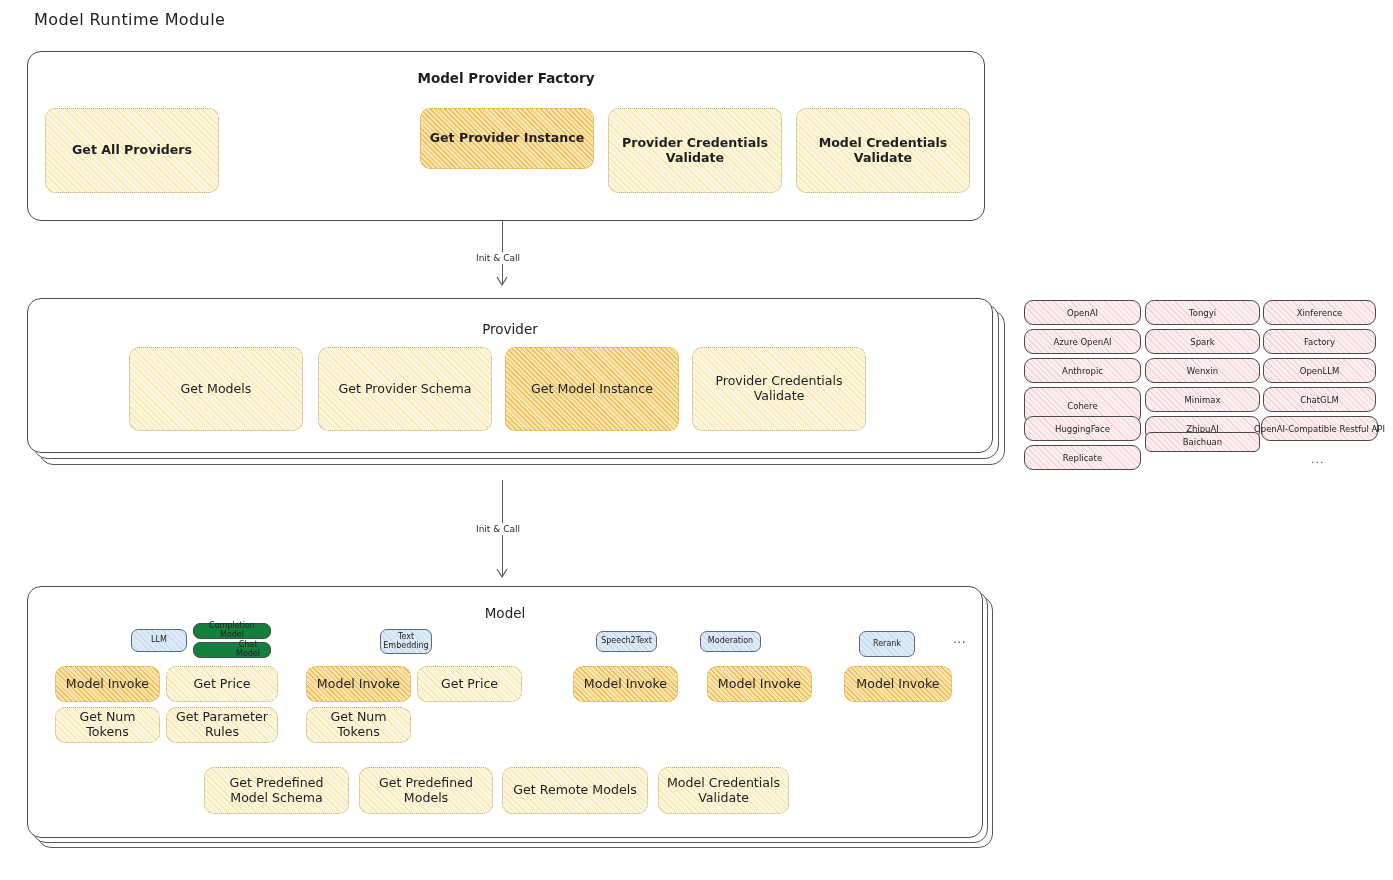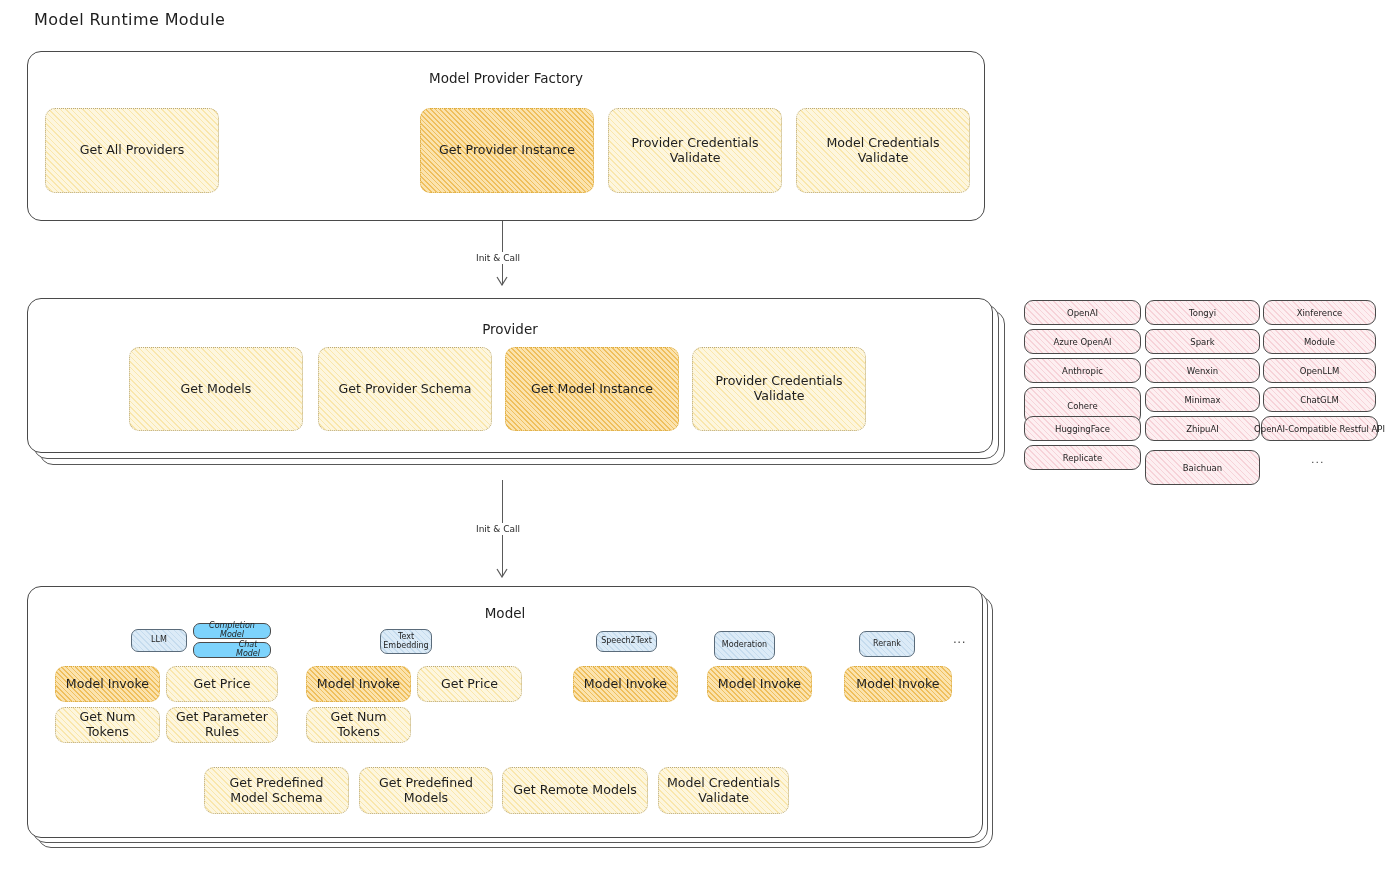--- a/index.html
+++ b/index.html
@@ -130,24 +130,23 @@
     background-color: #dcebf7;
     background-image:
       repeating-linear-gradient(45deg,
         rgba(80,140,190,.16) 0px,
         rgba(80,140,190,.16) 1px,
         rgba(255,255,255,0) 1px,
         rgba(255,255,255,0) 4px);
     padding: 1px 4px;
   }
   .badge.plain {
-    background-color: #7dd3fc;
+    background-color: #15803d;
     background-image: none;
     border-color: #4a4a4a;
-    font-style: italic;
   }
 
   
   .arrow-line {
     position: absolute;
     width: 1.2px;
     background: #5a5a5a;
   }
   .arrow-head {
     position: absolute;
@@ -168,25 +167,25 @@
     font-size: 12px;
     color: #4a4a4a;
     letter-spacing: .5px;
   }
 </style>
 </head>
 <body>
 
 <div id="page-title">Model Runtime Module</div>
 
-<div class="panel" style="left:27px; top:51px; width:958px; height:170px;">
+<div class="panel" style="left:27px; top:51px; width:958px; height:170px;font-weight:bold;">
   <div class="panel-title" style="top:18px;">Model Provider Factory</div>
 
   <div class="chip" style="left:17px; top:56px; width:174px; height:85px;">Get All Providers</div>
-  <div class="chip solid" style="left:392px; top:56px; width:174px; height:85px;">Get Provider Instance</div>
+  <div class="chip solid" style="left:392px; top:56px; width:174px; height:61px;">Get Provider Instance</div>
   <div class="chip" style="left:580px; top:56px; width:174px; height:85px;">Provider Credentials Validate</div>
   <div class="chip" style="left:768px; top:56px; width:174px; height:85px;">Model Credentials Validate</div>
 </div>
 
 <div class="arrow-line" style="left:502px; top:221px; height:64px;"></div>
 <svg class="arrow-head" style="left:496px; top:276px;" viewBox="0 0 12 10">
   <path d="M1 1 L6 9 L11 1" fill="none" stroke="#5a5a5a" stroke-width="1.2"></path>
 </svg>
 <div class="arrow-label" style="left:472px; top:252px;">Init &amp; Call</div>
 
@@ -202,28 +201,28 @@
 </div>
 
 <div class="tag" style="left:1024px; top:300px; width:117px; height:25px;">OpenAI</div>
 <div class="tag" style="left:1024px; top:329px; width:117px; height:25px;">Azure OpenAI</div>
 <div class="tag" style="left:1024px; top:358px; width:117px; height:25px;">Anthropic</div>
 <div class="tag" style="left:1024px; top:387px; width:117px; height:37px;">Cohere</div>
 <div class="tag" style="left:1024px; top:416px; width:117px; height:25px;">HuggingFace</div>
 <div class="tag" style="left:1024px; top:445px; width:117px; height:25px;">Replicate</div>
 
 <div class="tag" style="left:1145px; top:300px; width:115px; height:25px;">Tongyi</div>
-<div class="tag" style="left:1145px; top:329px; width:115px; height:25px;border-radius:8px;">Spark</div>
+<div class="tag" style="left:1145px; top:329px; width:115px; height:25px;">Spark</div>
 <div class="tag" style="left:1145px; top:358px; width:115px; height:25px;">Wenxin</div>
 <div class="tag" style="left:1145px; top:387px; width:115px; height:25px;">Minimax</div>
 <div class="tag" style="left:1145px; top:416px; width:115px; height:25px;">ZhipuAI</div>
-<div class="tag" style="left:1145px; top:450px; width:115px; height:35px;">Baichuan</div>
+<div class="tag" style="left:1145px; top:432px; width:115px; height:20px;border-radius:6px;">Baichuan</div>
 
 <div class="tag" style="left:1263px; top:300px; width:113px; height:25px;">Xinference</div>
-<div class="tag" style="left:1263px; top:329px; width:113px; height:25px;">Module</div>
+<div class="tag" style="left:1263px; top:329px; width:113px; height:25px;">Factory</div>
 <div class="tag" style="left:1263px; top:358px; width:113px; height:25px;">OpenLLM</div>
 <div class="tag" style="left:1263px; top:387px; width:113px; height:25px;">ChatGLM</div>
 <div class="tag" style="left:1261px; top:416px; width:117px; height:25px;">OpenAI-Compatible Restful API</div>
 <div class="tag-ellipsis" style="left:1311px; top:453px;">...</div>
 
 <div class="arrow-line" style="left:502px; top:480px; height:96px;"></div>
 <svg class="arrow-head" style="left:496px; top:568px;" viewBox="0 0 12 10">
   <path d="M1 1 L6 9 L11 1" fill="none" stroke="#5a5a5a" stroke-width="1.2"></path>
 </svg>
 <div class="arrow-label" style="left:472px; top:523px;">Init &amp; Call</div>
@@ -244,21 +243,21 @@
 
   <div class="badge" style="left:352px; top:42px; width:52px; height:25px;">Text Embedding</div>
 
   <div class="chip solid" style="left:278px; top:79px; width:105px; height:36px;">Model Invoke</div>
   <div class="chip" style="left:389px; top:79px; width:105px; height:36px;">Get Price</div>
   <div class="chip" style="left:278px; top:120px; width:105px; height:36px;">Get Num Tokens</div>
 
   <div class="badge" style="left:568px; top:44px; width:61px; height:21px;">Speech2Text</div>
   <div class="chip solid" style="left:545px; top:79px; width:105px; height:36px;">Model Invoke</div>
 
-  <div class="badge" style="left:686px; top:44px; width:61px; height:29px;">Moderation</div>
+  <div class="badge" style="left:672px; top:44px; width:61px; height:21px;">Moderation</div>
   <div class="chip solid" style="left:679px; top:79px; width:105px; height:36px;">Model Invoke</div>
 
   <div class="badge" style="left:831px; top:44px; width:56px; height:26px;">Rerank</div>
   <div class="chip solid" style="left:816px; top:79px; width:108px; height:36px;">Model Invoke</div>
 
   <div class="ellipsis-dots" style="left:925px; top:45px;">...</div>
 
   <div class="chip" style="left:176px; top:180px; width:145px; height:47px;">Get Predefined Model Schema</div>
   <div class="chip" style="left:331px; top:180px; width:134px; height:47px;">Get Predefined Models</div>
   <div class="chip" style="left:474px; top:180px; width:146px; height:47px;">Get Remote Models</div>

